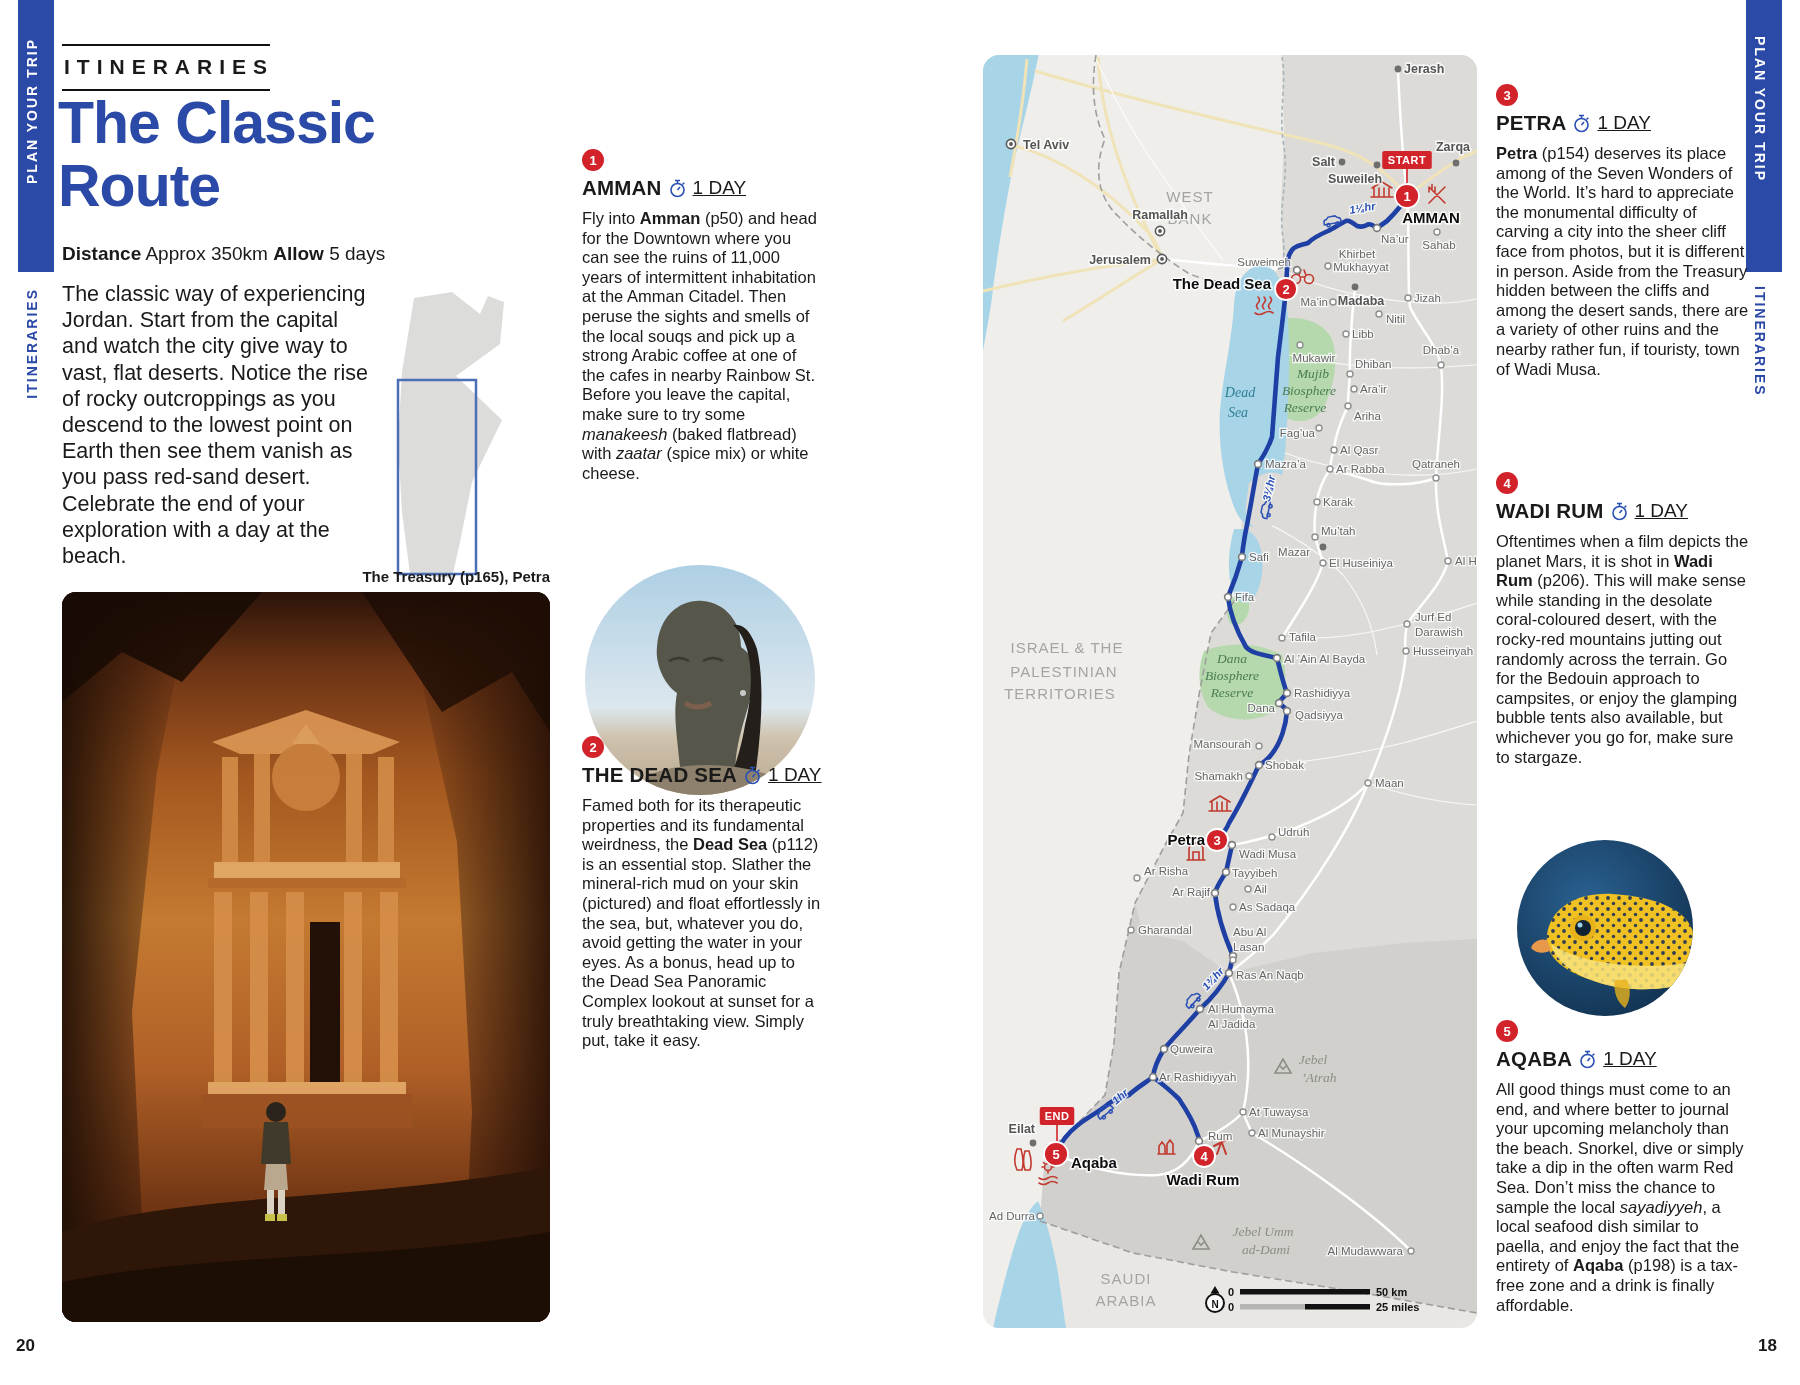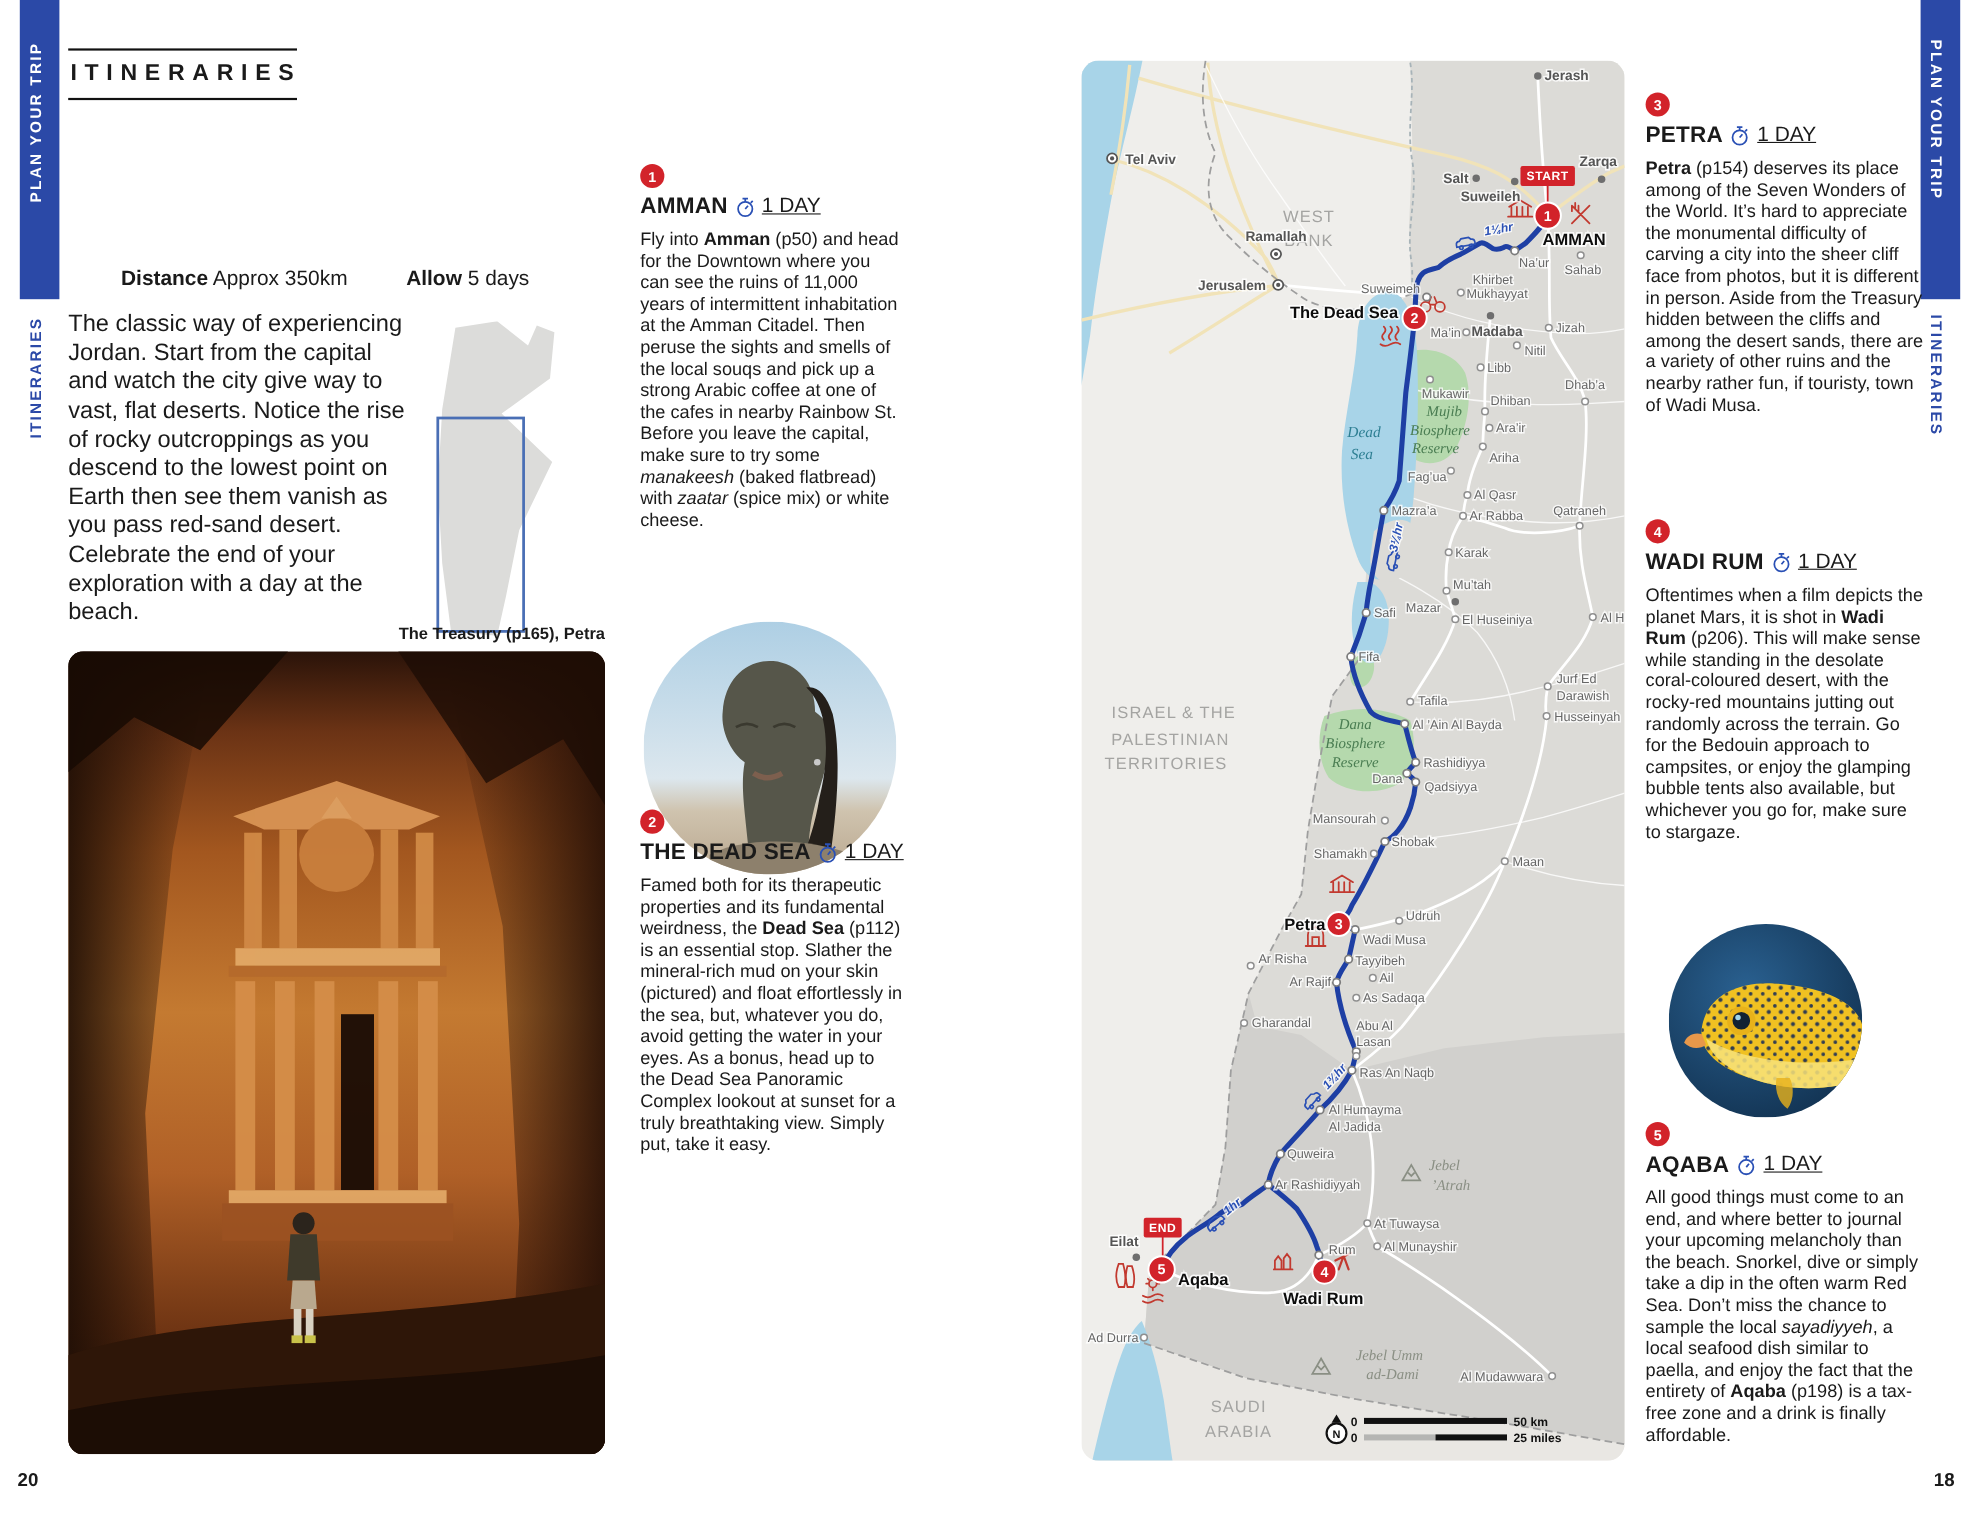--- a/index.html
+++ b/index.html
@@ -12,21 +12,21 @@
   .vtext.up{transform:rotate(180deg);}
   .vtext.white{color:#fff;}
   .vtext.blue{color:#2b49a7;}
 
   
   .kicker-wrap{position:absolute;left:62px;top:44px;width:208px;}
   .kicker-rule{height:2px;background:#111;}
   .kicker{font-size:21px;font-weight:bold;letter-spacing:7px;padding:9px 0 10px 2px;}
   .title{position:absolute;left:58px;top:92px;width:440px;font-size:59px;line-height:63px;font-weight:bold;color:#2b49a7;letter-spacing:-1px;}
   .meta{position:absolute;left:62px;top:243px;font-size:19px;}
-  .meta b{font-weight:bold;margin-left:48px;}
+  .meta b{font-weight:bold;}
   .intro{position:absolute;left:62px;top:281px;width:314px;font-size:21.5px;line-height:26.2px;}
   .caption{position:absolute;left:250px;top:568px;width:300px;font-size:15px;font-weight:bold;text-align:right;}
   .credits{position:absolute;left:582px;top:1286px;width:290px;font-size:11px;line-height:14px;letter-spacing:.4px;color:#333;text-transform:uppercase;}
   .pagenum{position:absolute;top:1336px;font-size:17px;font-weight:bold;}
 
   
   .stopcol{position:absolute;}
   .badge{width:22px;height:22px;border-radius:50%;background:#d2232a;color:#fff;font-size:13px;font-weight:bold;display:flex;align-items:center;justify-content:center;}
   .stop-head{display:flex;align-items:center;gap:7px;font-size:20.5px;margin-top:5px;}
   .stop-head .nm{font-weight:bold;letter-spacing:.2px;}
@@ -67,20 +67,21 @@
 
   <div class="vbar" style="left:1746px;"></div>
   <div class="vtext white" style="left:1752px;top:36px;">PLAN YOUR TRIP</div>
   <div class="vtext blue" style="left:1752px;top:286px;">ITINERARIES</div>
 
   <div class="kicker-wrap">
     <div class="kicker-rule"></div>
     <div class="kicker">ITINERARIES</div>
     <div class="kicker-rule"></div>
   </div>
+  <h1 class="title" style="margin:0;">The Classic Route</h1>
   <div class="meta">
     <b>Distance</b>
     <span>Approx 350km</span>
     <b>Allow</b>
     <span>5 days</span>
   </div>
   <div class="intro">The classic way of experiencing Jordan. Start from the capital and watch the city give way to vast, flat deserts. Notice the rise of rocky outcroppings as you descend to the lowest point on Earth then see them vanish as you pass red-sand desert. Celebrate the end of your exploration with a day at the beach.</div>
 
   <svg style="position:absolute;left:352px;top:292px;" width="165" height="292" viewBox="0 0 165 292">
     <path d="M62,6 L100,0 L128,22 L136,4 L152,10 L148,52 L104,84 L150,128 L120,190 L108,250 L100,286 L58,282 L50,220 L46,150 L50,80 Z" fill="#dcdcda"></path>

